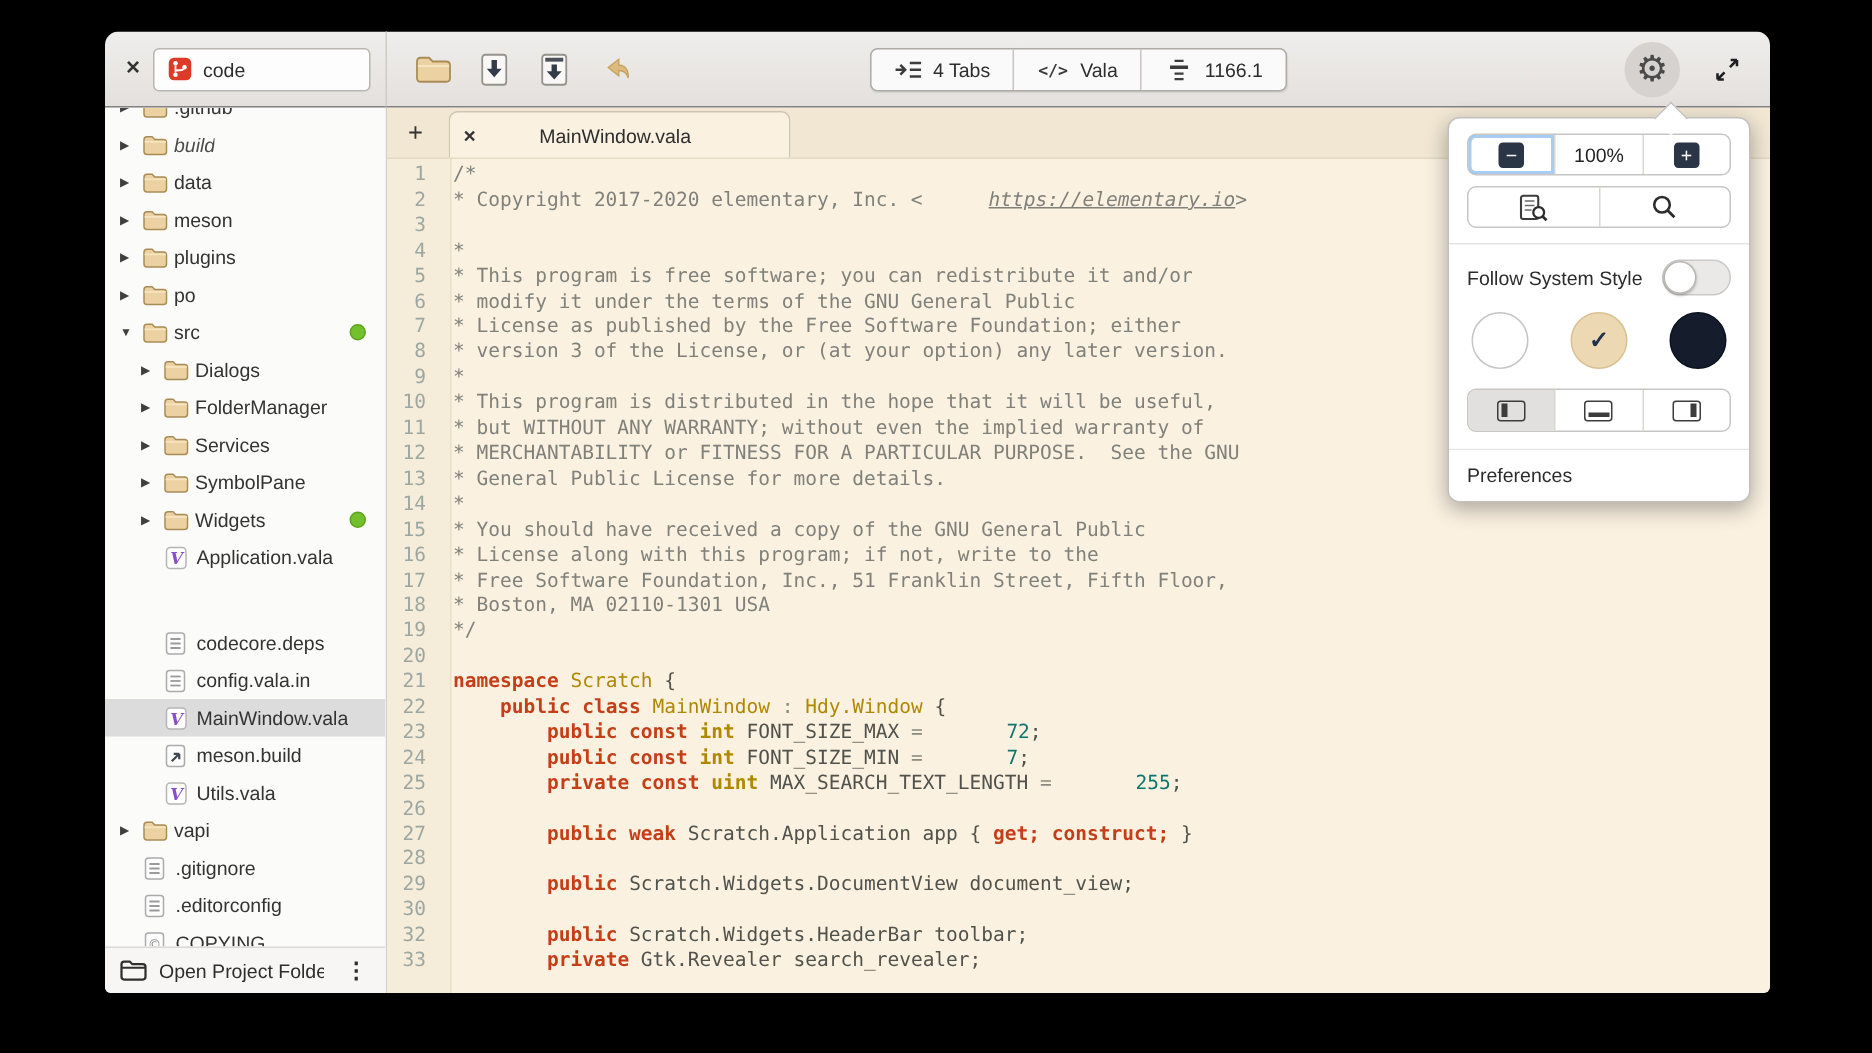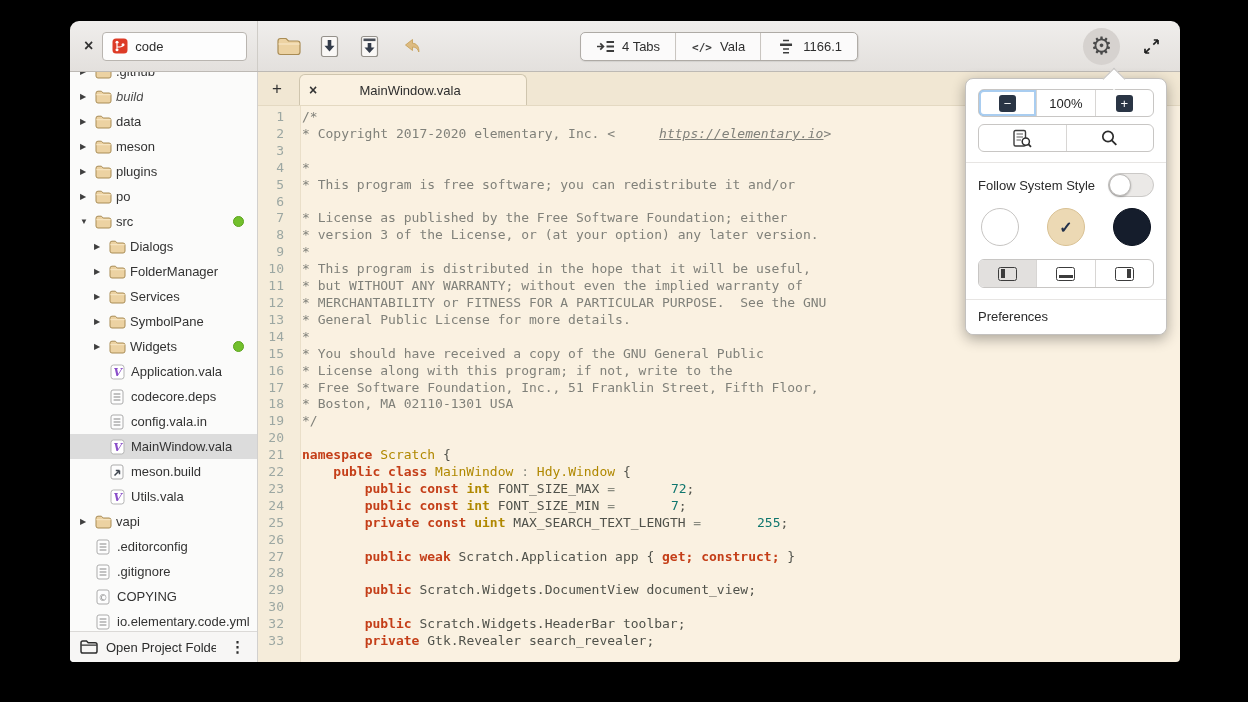--- a/index.html
+++ b/index.html
@@ -352,21 +352,21 @@
             </div>
             <div class="tree-row" style="padding-left: 40px;">
               <span class="ticon">
                 <svg width="15" height="16" viewBox="0 0 15 16">
                   <rect x="1" y="1" width="13" height="14" rx="2.5" fill="#ffffff" stroke="#b5b5b5"></rect>
                   <text x="7.8" y="12" font-size="11" font-style="italic" font-weight="bold" fill="#8a4ec9" text-anchor="middle" font-family="DejaVu Serif,serif">V</text>
                 </svg>
               </span>
               <span class="tlabel">Application.vala</span>
             </div>
-            <div class="tree-row" style="padding-left: 40px;">
+            <div class="tree-row" style="padding-left: 40px; margin-top: 32px;">
               <span class="ticon">
                 <svg width="14" height="16" viewBox="0 0 14 16">
                   <rect x="1" y="1" width="12" height="14" rx="2" fill="#fdfdfd" stroke="#ababab"></rect>
                   <g stroke="#9a9a9a" stroke-width="1.2">
                     <line x1="3.6" y1="5" x2="10.4" y2="5"></line>
                     <line x1="3.6" y1="8" x2="10.4" y2="8"></line>
                     <line x1="3.6" y1="11" x2="10.4" y2="11"></line>
                   </g>
                 </svg>
               </span>
@@ -426,34 +426,34 @@
               <span class="ticon">
                 <svg width="14" height="16" viewBox="0 0 14 16">
                   <rect x="1" y="1" width="12" height="14" rx="2" fill="#fdfdfd" stroke="#ababab"></rect>
                   <g stroke="#9a9a9a" stroke-width="1.2">
                     <line x1="3.6" y1="5" x2="10.4" y2="5"></line>
                     <line x1="3.6" y1="8" x2="10.4" y2="8"></line>
                     <line x1="3.6" y1="11" x2="10.4" y2="11"></line>
                   </g>
                 </svg>
               </span>
-              <span class="tlabel">.editorconfig</span>
+              <span class="tlabel">.gitignore</span>
             </div>
             <div class="tree-row" style="padding-left: 26px;">
               <span class="ticon">
                 <svg width="14" height="16" viewBox="0 0 14 16">
                   <rect x="1" y="1" width="12" height="14" rx="2" fill="#fdfdfd" stroke="#ababab"></rect>
                   <g stroke="#9a9a9a" stroke-width="1.2">
                     <line x1="3.6" y1="5" x2="10.4" y2="5"></line>
                     <line x1="3.6" y1="8" x2="10.4" y2="8"></line>
                     <line x1="3.6" y1="11" x2="10.4" y2="11"></line>
                   </g>
                 </svg>
               </span>
-              <span class="tlabel">.gitignore</span>
+              <span class="tlabel">.editorconfig</span>
             </div>
             <div class="tree-row" style="padding-left: 26px;">
               <span class="ticon">
                 <svg width="14" height="16" viewBox="0 0 14 16">
                   <rect x="1" y="1" width="12" height="14" rx="2" fill="#fdfdfd" stroke="#ababab"></rect>
                   <text x="7" y="11.5" font-size="9" fill="#8a8a8a" text-anchor="middle" font-family="DejaVu Sans,sans-serif">©</text>
                 </svg>
               </span>
               <span class="tlabel">COPYING</span>
             </div>
@@ -506,20 +506,21 @@
             <div class="cl-row">
               <span class="ln">4</span>
               <span class="ct"><span class="tok-c">*</span></span>
             </div>
             <div class="cl-row">
               <span class="ln">5</span>
               <span class="ct"><span class="tok-c">* This program is free software; you can redistribute it and/or</span></span>
             </div>
             <div class="cl-row">
               <span class="ln">6</span>
+              <span class="ct"><span class="tok-c">* modify it under the terms of the GNU General Public</span></span>
             </div>
             <div class="cl-row">
               <span class="ln">7</span>
               <span class="ct"><span class="tok-c">* License as published by the Free Software Foundation; either</span></span>
             </div>
             <div class="cl-row">
               <span class="ln">8</span>
               <span class="ct"><span class="tok-c">* version 3 of the License, or (at your option) any later version.</span></span>
             </div>
             <div class="cl-row">

